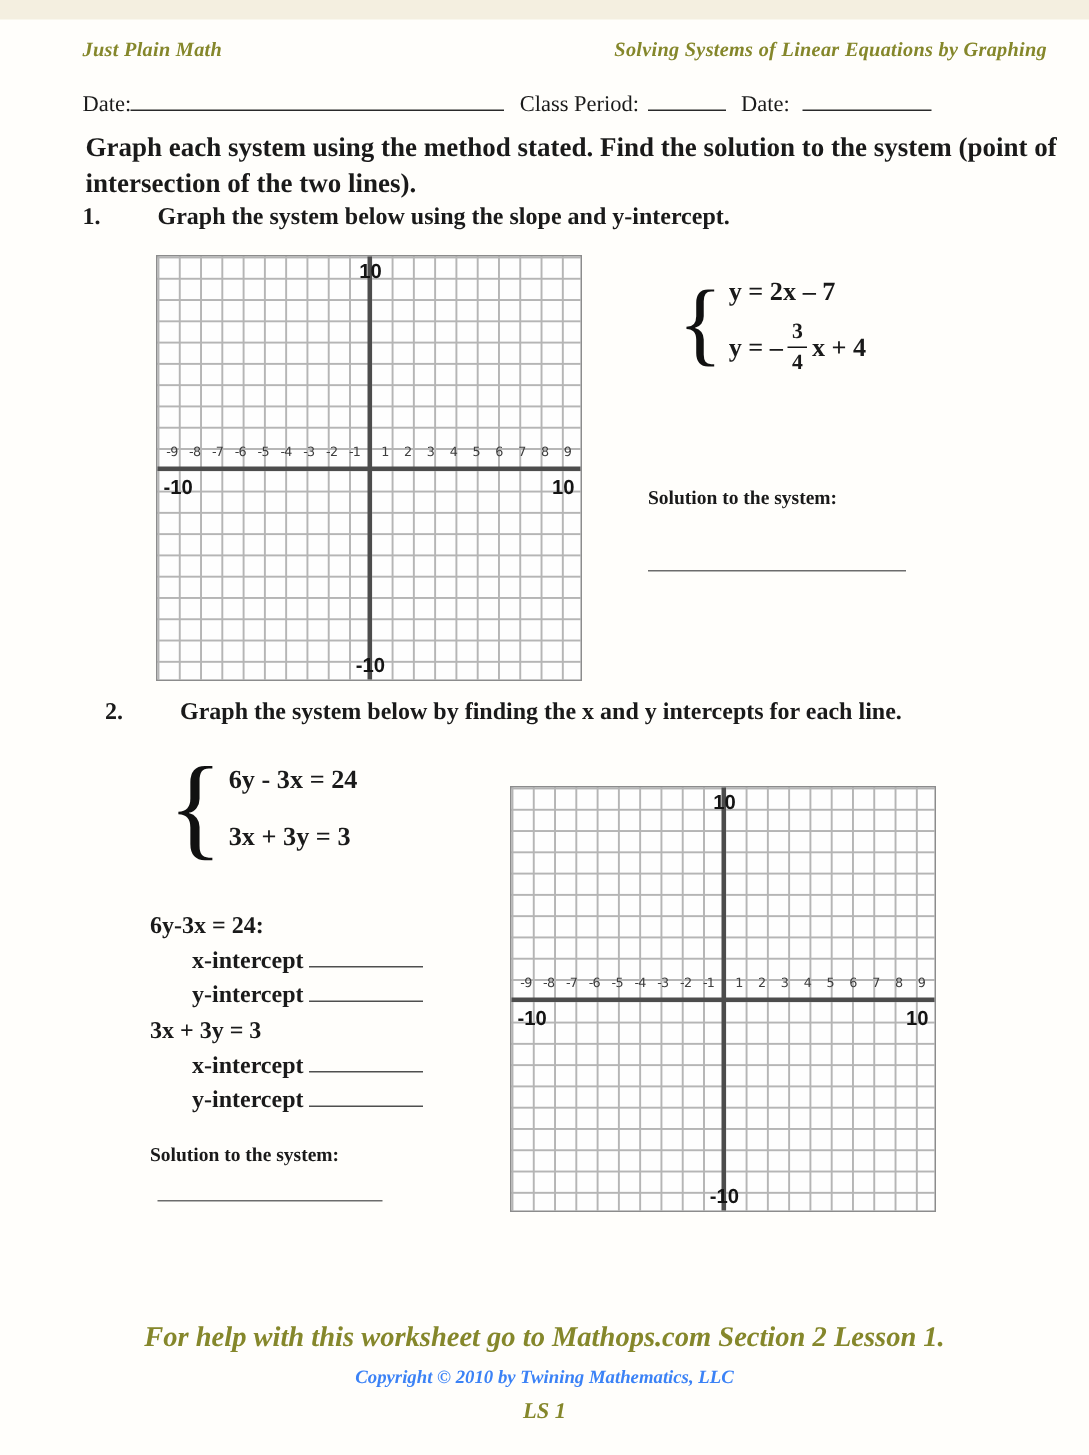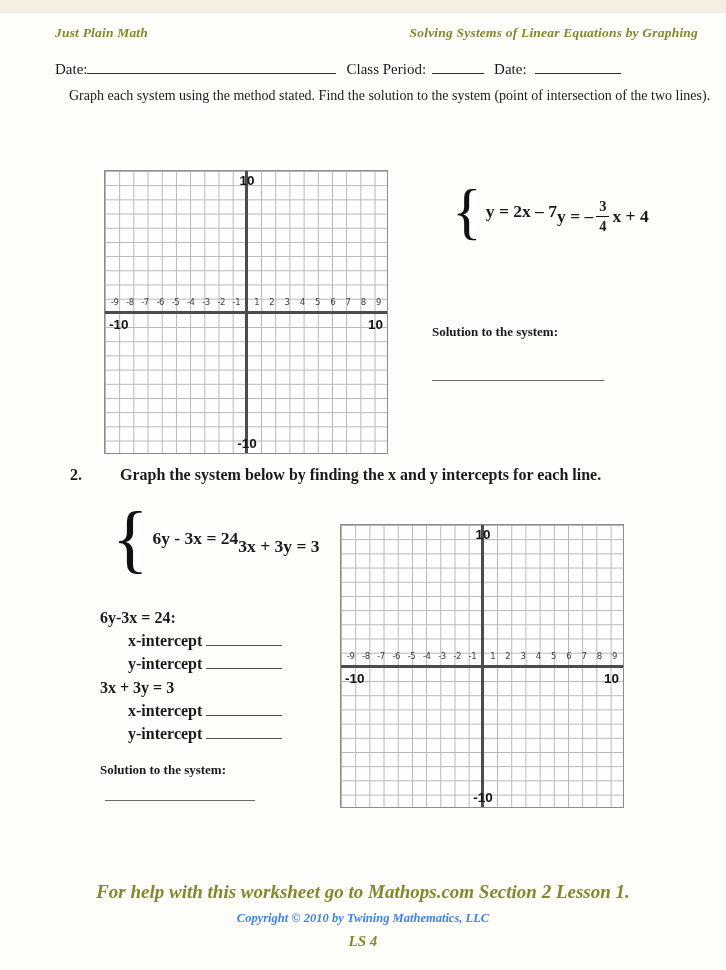--- a/index.html
+++ b/index.html
@@ -20,22 +20,22 @@
 
   
   .name-line { position:absolute; top:60px; left:55px; width:645px; font-size:15px; white-space:nowrap; }
   .blank { display:inline-block; border-bottom:1.4px solid #2a2a2a; vertical-align:baseline; height:14px; }
   .blank.name { width:249px; }
   .blank.period { width:52px; margin-left:6px; }
   .blank.date { width:86px; margin-left:8px; }
   .gap10 { display:inline-block; width:10px; }
 
   
-  .instructions { position:absolute; top:87px; left:69px; width:648px;
-    font-size:14px; font-weight:normal; line-height:1.32; }
+  .instructions { position:absolute; top:87px; left:57px; width:648px;
+    font-size:18px; font-weight:bold; line-height:1.32; }
 
   .prob-row { position:absolute; left:55px; font-size:16px; font-weight:bold; }
   .prob-num { display:inline-block; width:50px; }
 
   
   .graph {
     position:absolute; width:284px; height:284px;
     border:1px solid #8c8c8c; background-color:#fefefe;
     background-image:
       linear-gradient(to right, #b5b5b5 1px, transparent 1px),
@@ -54,21 +54,21 @@
   .lbl-ytop { top:2px; left:127px; width:30px; }
   .lbl-ybot { top:265px; left:122px; width:40px; }
   .lbl-xleft { top:146px; left:4px; text-align:left; }
   .lbl-xright { top:146px; right:4px; text-align:right; }
 
   
   .system { position:absolute; display:flex; align-items:center; }
   .brace { font-family:"Liberation Serif", serif; font-weight:400; color:#111; line-height:0.9; }
   .sys1 .brace { font-size:62px; }
   .sys2 .brace { font-size:76px; }
-  .eq-col { display:flex; flex-direction:row; margin-left:4px; }
+  .eq-col { display:flex; flex-direction:column; margin-left:4px; }
   .eq { font-size:17.5px; font-weight:bold; white-space:nowrap; display:flex; align-items:center; }
   .sys1 .eq + .eq { margin-top:9px; }
   .sys2 .eq + .eq { margin-top:17px; }
   .frac { display:inline-block; text-align:center; font-size:14.5px; line-height:1; margin:0 3px; vertical-align:middle; }
   .frac .num { display:block; padding:0 3px 2.5px; }
   .frac .den { display:block; border-top:1.8px solid #111; padding:2.5px 3px 0; }
 
   .solution-label { position:absolute; font-size:13px; font-weight:bold; }
   .sol-line { position:absolute; border-bottom:1.6px solid #6c6c6c; }
 
@@ -93,20 +93,23 @@
 
   <div class="brand">Just Plain Math</div>
   <div class="doc-title">Solving Systems of Linear Equations by Graphing</div>
 
   <div class="name-line">
     <span>Date:</span><span class="blank name"></span><span class="gap10"></span><span>Class Period:</span><span class="blank period"></span><span class="gap10"></span><span>Date:</span><span class="blank date"></span>
   </div>
 
   <div class="instructions">Graph each system using the method stated.  Find the solution to the system (point of intersection of the two lines).</div>
 
+  <div class="prob-row" style="top:136px;">
+    <span class="prob-num">1.</span><span>Graph the system below using the slope and y-intercept.</span>
+  </div>
 
   <div class="graph" style="left:104px; top:170px;">
     <div class="y-axis"></div>
     <div class="x-axis"></div>
     <div class="ticks neg-ticks">
         <span>-9</span>
         <span>-8</span>
         <span>-7</span>
         <span>-6</span>
         <span>-5</span>
@@ -200,14 +203,14 @@
         <span>9</span>
       </div>
     <div class="axis-lbl lbl-ytop">10</div>
     <div class="axis-lbl lbl-ybot">-10</div>
     <div class="axis-lbl lbl-xleft">-10</div>
     <div class="axis-lbl lbl-xright">10</div>
   </div>
 
   <div class="footer-help">For help with this worksheet go to Mathops.com Section 2 Lesson 1.</div>
   <div class="footer-copy">Copyright © 2010 by Twining Mathematics, LLC</div>
-  <div class="footer-code">LS 4</div>
+  <div class="footer-code">LS 1</div>
 </div>
 
 </body></html>

